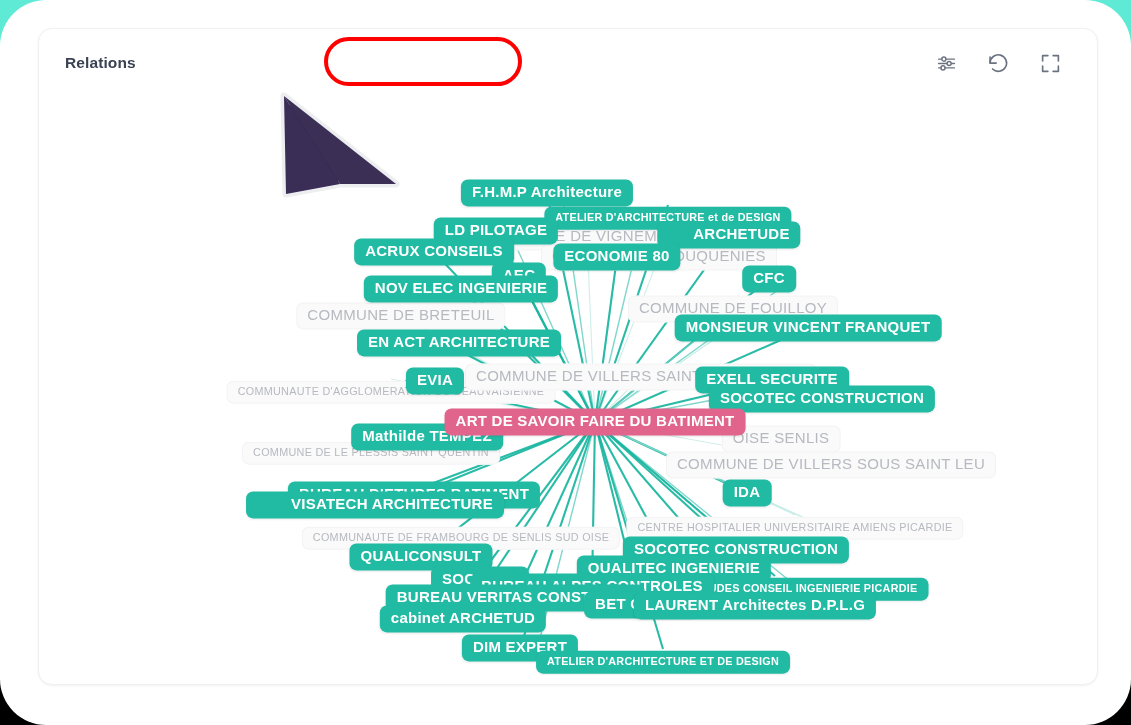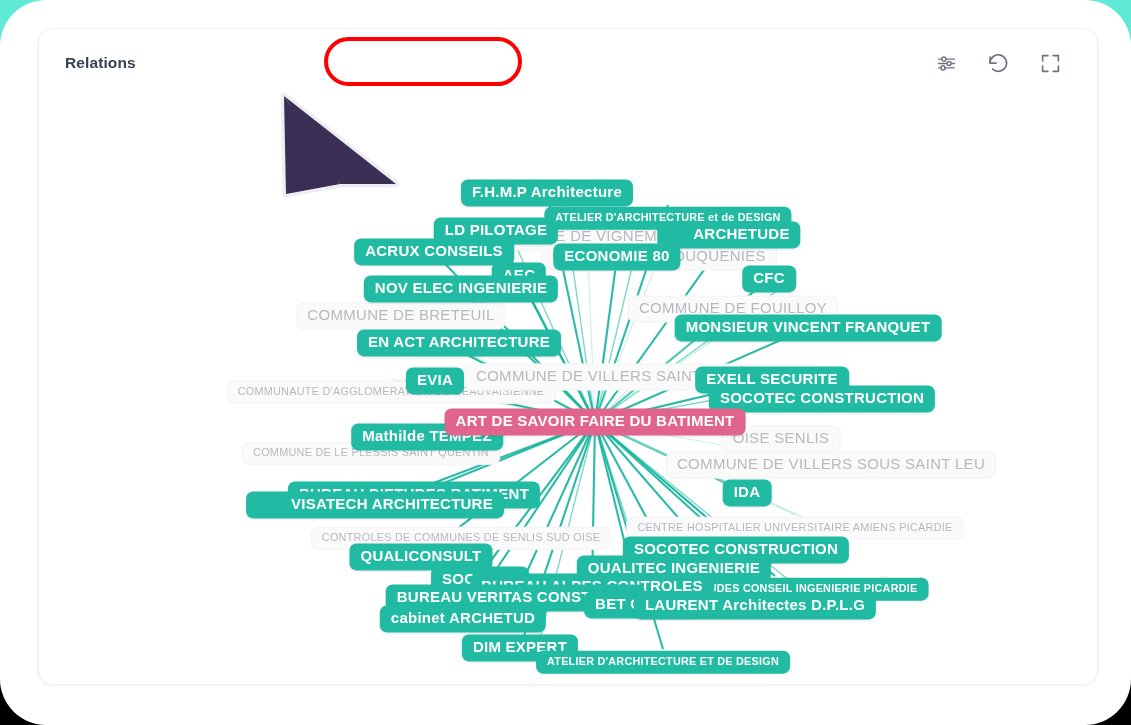--- a/index.html
+++ b/index.html
@@ -290,21 +290,21 @@
           <div class="node muted" style="left: 548px; top: 150px; z-index: 5;">COMMUNE DE VIGNEMONT</div>
           <div class="node muted" style="left: 620px; top: 170px; z-index: 5;">COMMUNE DE FOUQUENIES</div>
           <div class="node muted" style="left: 362px; top: 229px; z-index: 5;">COMMUNE DE BRETEUIL</div>
           <div class="node muted" style="left: 694px; top: 222px; z-index: 5;">COMMUNE DE FOUILLOY</div>
           <div class="node muted small" style="left: 352px; top: 292px; z-index: 5;">COMMUNAUTE D'AGGLOMERATION DU BEAUVAISIENNE</div>
           <div class="node muted" style="left: 602px; top: 290px; z-index: 5;">COMMUNE DE VILLERS SAINT FRAMBOURG</div>
           <div class="node muted small" style="left: 332px; top: 353px; z-index: 5;">COMMUNE DE LE PLESSIS SAINT QUENTIN</div>
           <div class="node muted" style="left: 742px; top: 352px; z-index: 5;">OISE SENLIS</div>
           <div class="node muted" style="left: 792px; top: 378px; z-index: 5;">COMMUNE DE VILLERS SOUS SAINT LEU</div>
           <div class="node muted small" style="left: 756px; top: 428px; z-index: 5;">CENTRE HOSPITALIER UNIVERSITAIRE AMIENS PICARDIE</div>
-          <div class="node muted small" style="left: 422px; top: 438px; z-index: 5;">CONTROLES DE COMMUNES DE SENLIS SUD OISE</div>
+          <div class="node muted small" style="left: 422px; top: 438px; z-index: 5;">COMMUNAUTE DE FRAMBOURG DE SENLIS SUD OISE</div>
           <div class="node teal" style="left: 508px; top: 106px; z-index: 10;">F.H.M.P  Architecture</div>
           <div class="node teal small" style="left: 629px; top: 118px; z-index: 10;">ATELIER D'ARCHITECTURE et de DESIGN</div>
           <div class="node teal" style="left: 457px; top: 144px; z-index: 10;">LD PILOTAGE</div>
           <div class="node teal" style="left: 690px; top: 148px; z-index: 10; padding-left: 36px;">ARCHETUDE</div>
           <div class="node teal" style="left: 395px; top: 165px; z-index: 10;">ACRUX CONSEILS</div>
           <div class="node teal" style="left: 578px; top: 170px; z-index: 10;">ECONOMIE 80</div>
           <div class="node teal" style="left: 480px; top: 189px; z-index: 10;">AEC</div>
           <div class="node teal" style="left: 730px; top: 192px; z-index: 10;">CFC</div>
           <div class="node teal" style="left: 422px; top: 202px; z-index: 10;">NOV ELEC INGENIERIE</div>
           <div class="node teal" style="left: 769px; top: 241px; z-index: 10;">MONSIEUR VINCENT FRANQUET</div>

